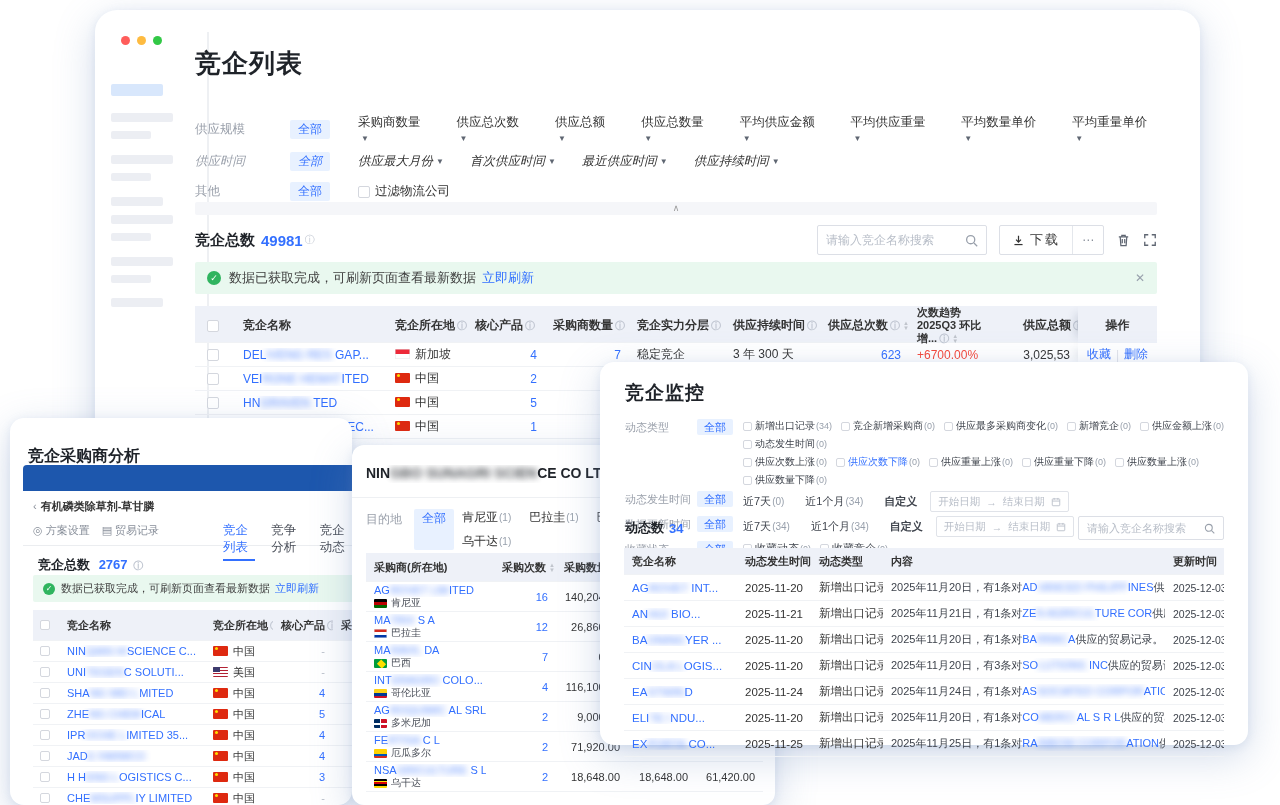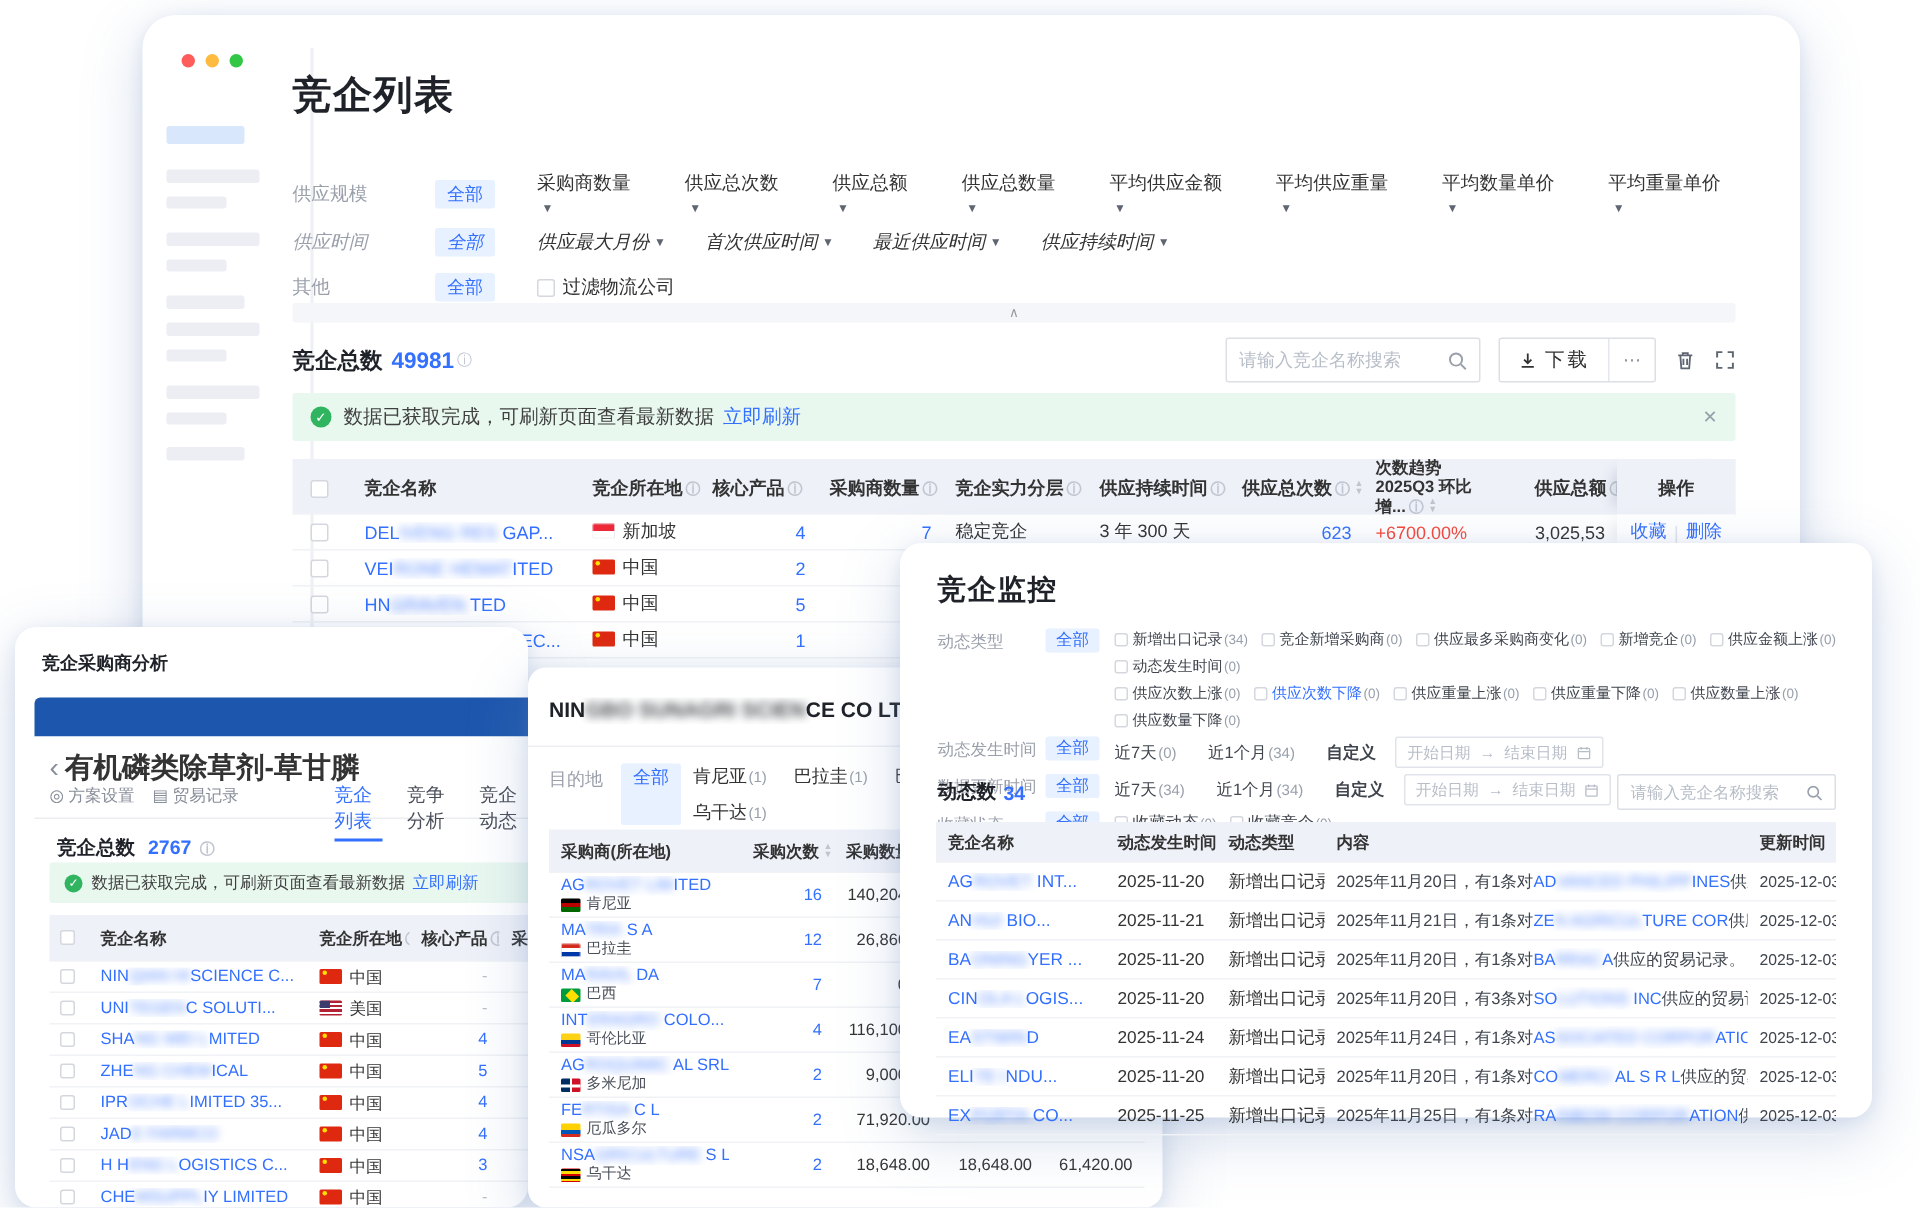--- a/index.html
+++ b/index.html
@@ -76,24 +76,24 @@
   #main-table .td-row{height:23px;}
   .cellpad{padding:0 8px;}
   .opc{position:relative;height:100%;display:flex;align-items:center;justify-content:center;
        box-shadow:-10px 0 10px -8px rgba(31,56,88,.18);background:inherit;}
   .ckcell{display:flex;justify-content:center;}
   .trend2{line-height:13px;font-size:11px;}
   .actions{font-size:12px;white-space:nowrap;}
   .actions .sep{color:#e0e3e9;margin:0 5px;}
   
   #win-analysis{left:10px;top:418px;width:342px;height:387px;border-radius:14px;z-index:2;overflow:hidden;}
-  #an-title{position:absolute;left:18px;top:16px;margin:0;font-size:12px;font-weight:bold;color:#1f2329;}
+  #an-title{position:absolute;left:18px;top:28px;margin:0;font-size:16px;font-weight:bold;color:#1f2329;}
   #an-bluebar{position:absolute;left:13px;top:47px;width:329px;height:26px;background:#1d57ad;border-top-left-radius:4px;}
   #an-nav{position:absolute;left:13px;top:73px;width:329px;height:54px;background:#fff;border-bottom:1px solid #ebedf0;}
-  #an-crumb{position:absolute;left:10px;top:8px;font-size:19px;font-weight:bold;color:#333;}
+  #an-crumb{position:absolute;left:10px;top:8px;font-size:11px;font-weight:bold;color:#333;}
   #an-crumb .bk{color:#8a909b;font-weight:normal;margin-right:4px;}
   #an-links{position:absolute;left:10px;top:32px;font-size:11px;color:#878e99;display:flex;gap:12px;}
   #an-tabs{position:absolute;left:200px;top:6px;display:flex;gap:16px;font-size:12.5px;color:#4a4f59;}
   #an-subtabs{position:absolute;left:200px;top:31px;display:flex;gap:16px;font-size:12.5px;color:#4a4f59;}
   .tab.on{font-weight:bold;color:#1f2329;border-bottom:2px solid #3370ff;padding-bottom:3px;}
   .stab.on{color:#3370ff;border-bottom:2px solid #3370ff;padding-bottom:3px;}
   #an-total{position:absolute;left:28px;top:138px;font-size:13px;font-weight:bold;color:#1f2329;}
   #an-banner{position:absolute;left:23px;top:157px;width:360px;height:27px;padding:0 10px;font-size:11px;color:#404040;}
   #an-banner .ckc{width:12px;height:12px;font-size:8px;margin-right:6px;}
   #an-table{position:absolute;left:23px;top:192px;width:420px;font-size:11px;}

